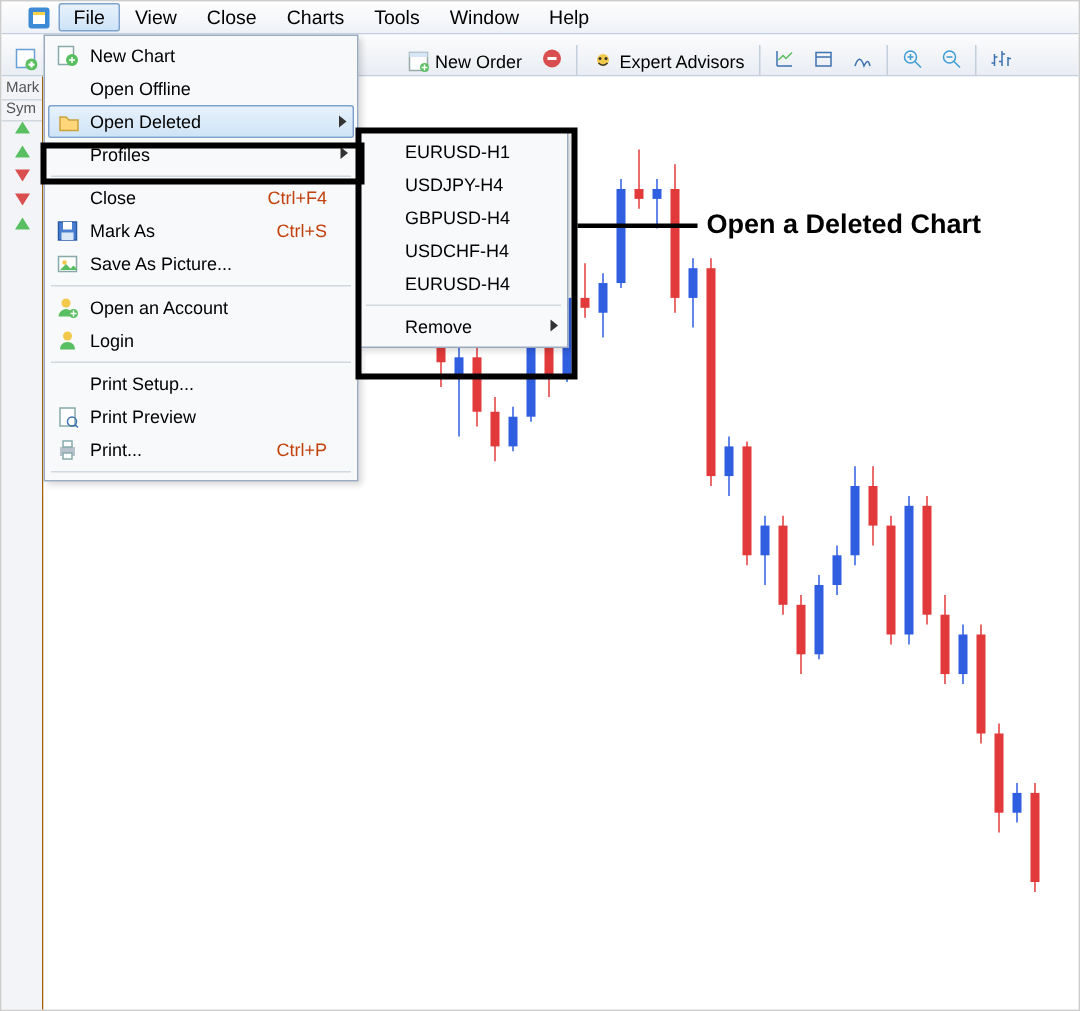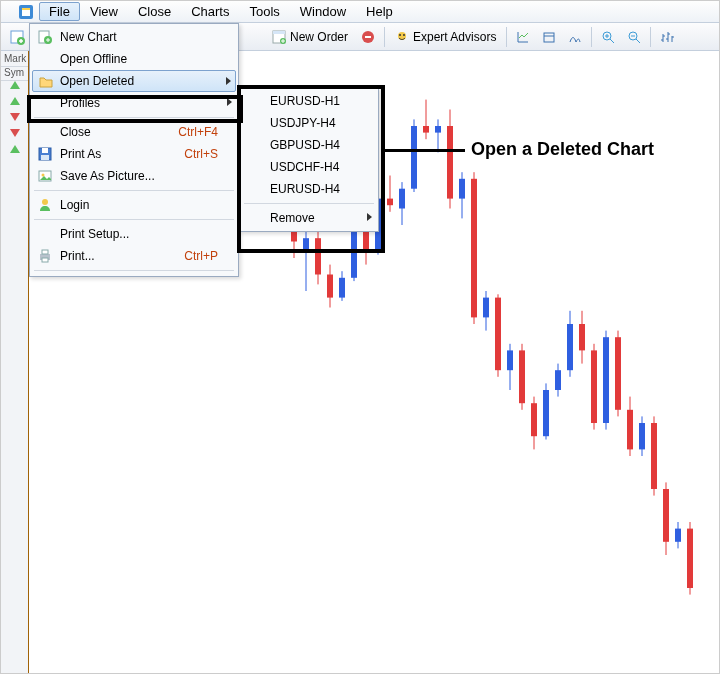--- a/index.html
+++ b/index.html
@@ -33,21 +33,21 @@
     cursor: default;
   }
   .menubar .mi.active {
     background: linear-gradient(#e7f1fb,#cfe4f8);
     border: 1px solid #7da2ce;
     border-radius: 2px;
     padding: 1px 9px;
   }
   .toolbar {
     display:flex;
-    align-items:center;
+    align-items:flex-end;
     height: 28px;
     background: linear-gradient(#fcfcfd,#e9edf3);
     border-bottom: 1px solid #c4cfdd;
     padding-left: 4px;
     gap: 2px;
   }
   .tbtn {
     width: 24px; height: 22px;
     display:flex;align-items:center;justify-content:center;
     border-radius:2px;
@@ -381,46 +381,67 @@
       <span class="sc">Ctrl+F4</span>
     </div>
     <div class="row">
       <span class="ico">
         <svg width="16" height="16">
           <rect x="2" y="2" width="12" height="12" fill="#4a7fd1" stroke="#2a5ca6"></rect>
           <rect x="5" y="2" width="6" height="5" fill="#fff"></rect>
           <rect x="4" y="9" width="8" height="5" fill="#dbe8f7"></rect>
         </svg>
       </span>
-      <span>Print As</span>
+      <span>Mark As</span>
       <span class="sc">Ctrl+S</span>
     </div>
     <div class="row">
       <span class="ico">
         <svg width="16" height="16">
           <rect x="2" y="3" width="12" height="10" fill="#fff" stroke="#8aa"></rect>
           <circle cx="6" cy="7" r="1.5" fill="#f3c94b"></circle>
           <path d="M3 12l4-4 3 3 2-2 2 2v1H3z" fill="#5abf60"></path>
         </svg>
       </span>
       <span>Save As Picture...</span>
     </div>
     <div class="row sep"></div>
     <div class="row">
       <span class="ico">
         <svg width="16" height="16">
+          <circle cx="7" cy="5" r="3" fill="#f3c94b"></circle>
+          <path d="M2 14c0-3 3-5 5-5s5 2 5 5" fill="#5abf60"></path>
+          <circle cx="12" cy="12" r="3" fill="#5abf60"></circle>
+          <path d="M12 10v4M10 12h4" stroke="#fff"></path>
+        </svg>
+      </span>
+      <span>Open an Account</span>
+    </div>
+    <div class="row">
+      <span class="ico">
+        <svg width="16" height="16">
           <circle cx="8" cy="5" r="3" fill="#f3c94b"></circle>
           <path d="M3 14c0-3 2-5 5-5s5 2 5 5" fill="#5abf60"></path>
         </svg>
       </span>
       <span>Login</span>
     </div>
     <div class="row sep"></div>
     <div class="row">
       <span>Print Setup...</span>
+    </div>
+    <div class="row">
+      <span class="ico">
+        <svg width="16" height="16">
+          <rect x="3" y="2" width="10" height="12" fill="#fff" stroke="#8aa"></rect>
+          <circle cx="11" cy="11" r="3" fill="none" stroke="#3d72b0"></circle>
+          <path d="M13 13l2 2" stroke="#3d72b0"></path>
+        </svg>
+      </span>
+      <span>Print Preview</span>
     </div>
     <div class="row">
       <span class="ico">
         <svg width="16" height="16">
           <rect x="3" y="6" width="10" height="6" fill="#b8c2cc"></rect>
           <rect x="5" y="2" width="6" height="4" fill="#fff" stroke="#8aa"></rect>
           <rect x="5" y="10" width="6" height="4" fill="#fff" stroke="#8aa"></rect>
         </svg>
       </span>
       <span>Print...</span>

